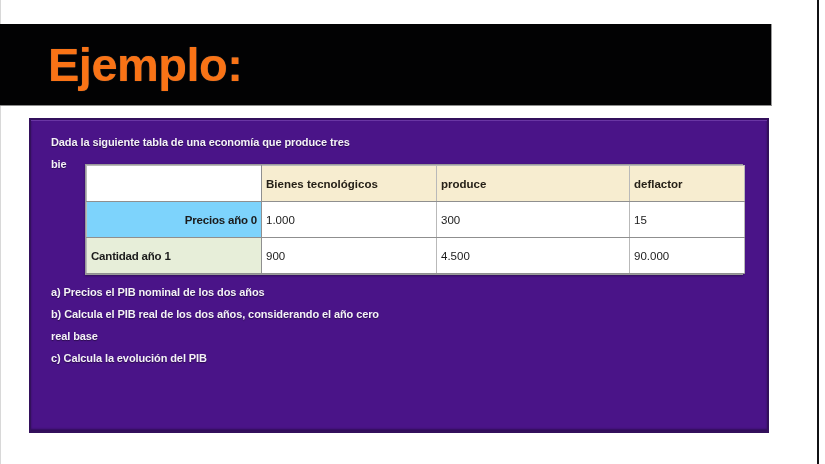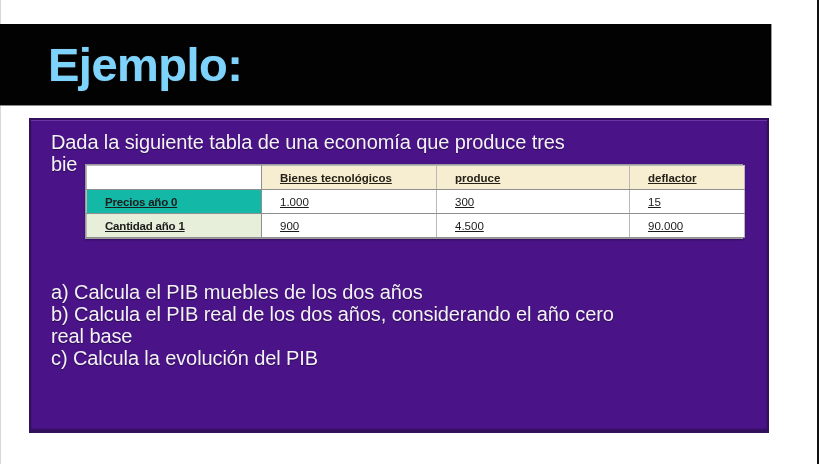--- a/index.html
+++ b/index.html
@@ -49,43 +49,43 @@
     border-right: 1px solid #9a9a9a;
     overflow: hidden;
   }
   #title-text {
     position: absolute;
     left: 48px;
     top: 14px;
     font-size: 47px;
     line-height: 54px;
     font-weight: bold;
-    color: #7dd3fc;
+    color: #f97316;
     letter-spacing: -0.5px;
     text-shadow: 0 0 1px rgba(255,255,255,0.35);
     white-space: nowrap;
   }
 
   
   #content-panel {
     position: absolute;
     left: 29px;
     top: 118px;
     width: 740px;
     height: 315px;
     background: #4a1488;
     border: 2px solid #33105c;
     box-shadow: inset 0 1px 0 #6a36a4, inset 0 -2px 2px rgba(0,0,0,0.35);
     overflow: hidden;
   }
 
   .panel-line {
     color: #f4f1f8;
-    font-weight: normal;
-    font-size: 20px;
+    font-weight: bold;
+    font-size: 11px;
     line-height: 22px;
     letter-spacing: -0.1px;
     white-space: nowrap;
     text-shadow: 0 1px 1px rgba(0,0,0,0.45);
   }
 
   #intro-block {
     position: absolute;
     left: 20px;
     top: 11px;
@@ -115,45 +115,44 @@
   table#data-table {
     border-collapse: collapse;
     width: 100%;
     table-layout: fixed;
     background: #ffffff;
   }
   #data-table td, #data-table th {
     border: 1px solid #b9b9b9;
     border-bottom-color: #8f8f8f;
     font-size: 11.5px;
-    height: 24px;
-    padding: 1px 18px;
+    height: 36px;
+    padding: 1px 4px;
     font-family: "Liberation Sans", sans-serif;
     color: #1b1b1b;
     overflow: hidden;
     white-space: nowrap;
-    text-decoration: underline;
   }
   #data-table th {
     font-weight: bold;
     text-align: left;
     background: #f7edd0;
     color: #262118;
   }
   #data-table th.corner-cell {
     background: #ffffff;
     border-right-color: #8f8f8f;
   }
   #data-table td.row-label {
     font-weight: bold;
     text-align: left;
     letter-spacing: -0.2px;
     border-right-color: #8f8f8f;
   }
-  #data-table td.row-label.tone-blue  { background: #14b8a6; }
+  #data-table td.row-label.tone-blue  { background: #7dd3fc; text-align: right; }
   #data-table td.row-label.tone-green { background: #e7eed9; }
   #data-table td.num {
     text-align: left;
     background: #ffffff;
     font-weight: normal;
   }
 
   
   #data-table col.c0 { width: 175px; }
   #data-table col.c1 { width: 175px; }
@@ -206,20 +205,20 @@
             <td class="row-label tone-green">Cantidad año 1</td>
             <td class="num">900</td>
             <td class="num">4.500</td>
             <td class="num">90.000</td>
           </tr>
         </tbody>
       </table>
     </div>
 
     <div id="question-block">
-      <div class="panel-line">a) Calcula el PIB muebles de los dos años</div>
+      <div class="panel-line">a) Precios el PIB nominal de los dos años</div>
       <div class="panel-line">b) Calcula el PIB real de los dos años, considerando el año cero</div>
       <div class="panel-line">real base</div>
       <div class="panel-line">c) Calcula la evolución del PIB</div>
     </div>
 
   </div>
 </div>
 
 </body></html>

